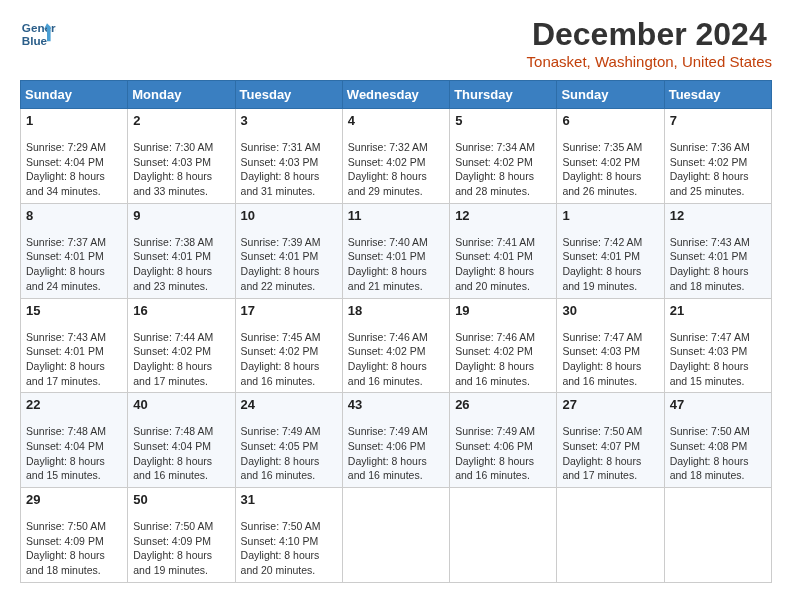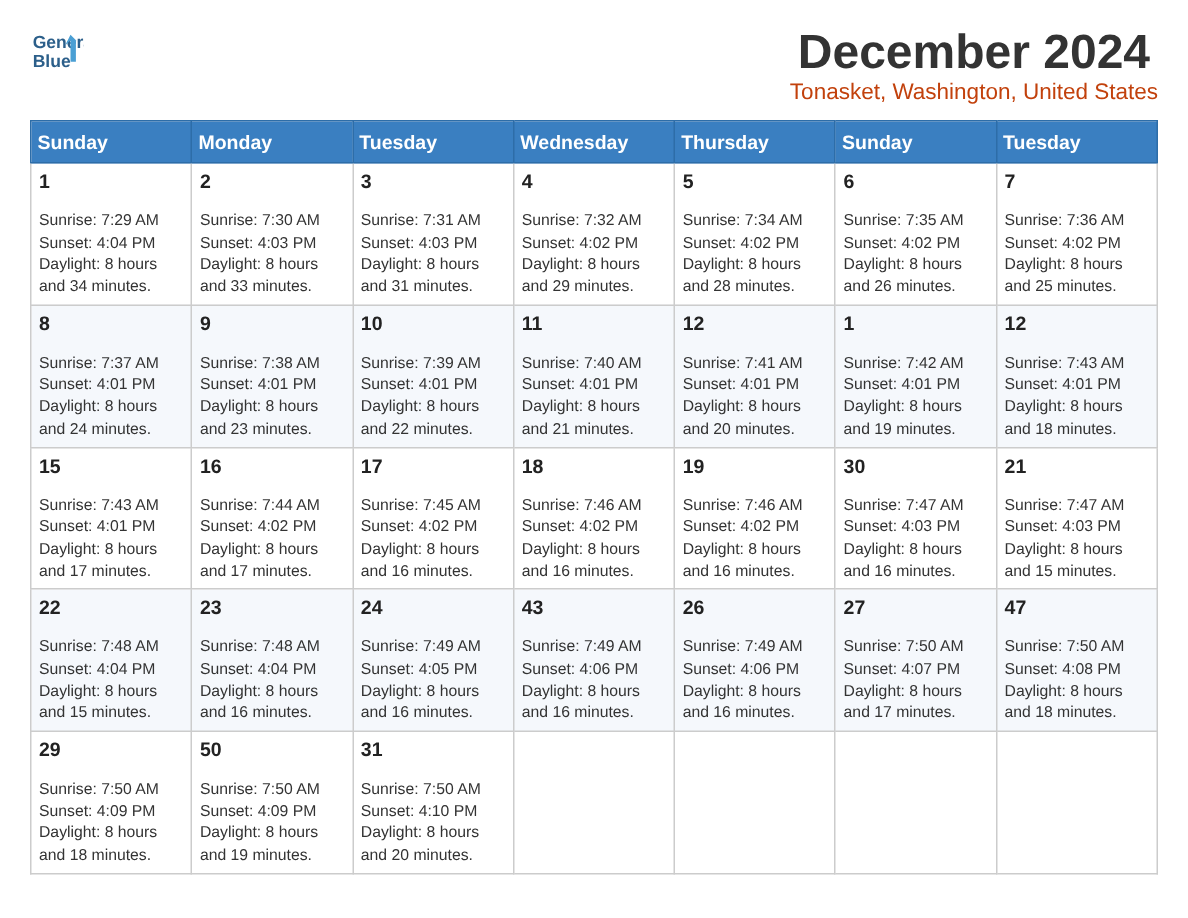--- a/index.html
+++ b/index.html
@@ -198,21 +198,21 @@
           <span class="day-num">21</span>
           <div class="day-info">Sunrise: 7:47 AM<br>Sunset: 4:03 PM<br>Daylight: 8 hours and 15 minutes.</div>
         </td>
       </tr>
       <tr>
         <td>
           <span class="day-num">22</span>
           <div class="day-info">Sunrise: 7:48 AM<br>Sunset: 4:04 PM<br>Daylight: 8 hours and 15 minutes.</div>
         </td>
         <td>
-          <span class="day-num">23</span>
+          <span class="day-num">40</span>
           <div class="day-info">Sunrise: 7:48 AM<br>Sunset: 4:04 PM<br>Daylight: 8 hours and 16 minutes.</div>
         </td>
         <td>
           <span class="day-num">24</span>
           <div class="day-info">Sunrise: 7:49 AM<br>Sunset: 4:05 PM<br>Daylight: 8 hours and 16 minutes.</div>
         </td>
         <td>
           <span class="day-num">43</span>
           <div class="day-info">Sunrise: 7:49 AM<br>Sunset: 4:06 PM<br>Daylight: 8 hours and 16 minutes.</div>
         </td>

